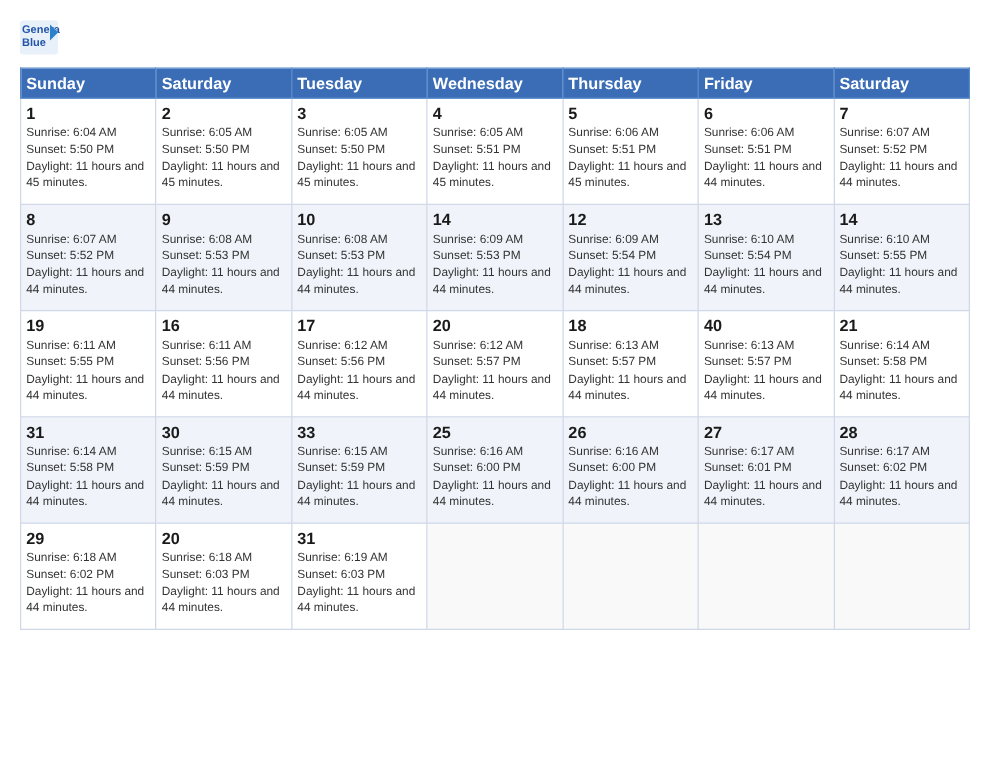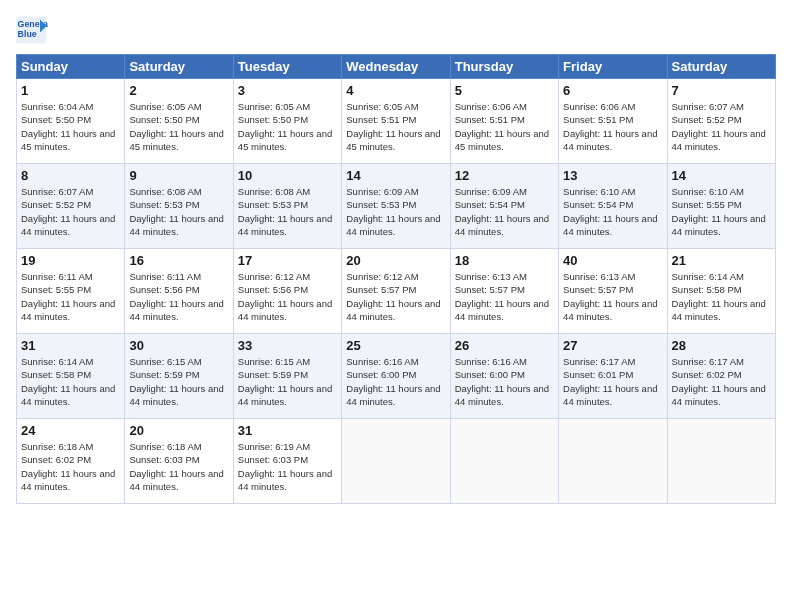--- a/index.html
+++ b/index.html
@@ -344,21 +344,21 @@
           <span class="day-num">28</span>
           <div class="day-info">
             Sunrise: 6:17 AM<br>
             Sunset: 6:02 PM<br>
             Daylight: 11 hours and 44 minutes.
           </div>
         </td>
       </tr>
       <tr>
         <td>
-          <span class="day-num">24</span>
+          <span class="day-num">29</span>
           <div class="day-info">
             Sunrise: 6:18 AM<br>
             Sunset: 6:02 PM<br>
             Daylight: 11 hours and 44 minutes.
           </div>
         </td>
         <td>
           <span class="day-num">20</span>
           <div class="day-info">
             Sunrise: 6:18 AM<br>

